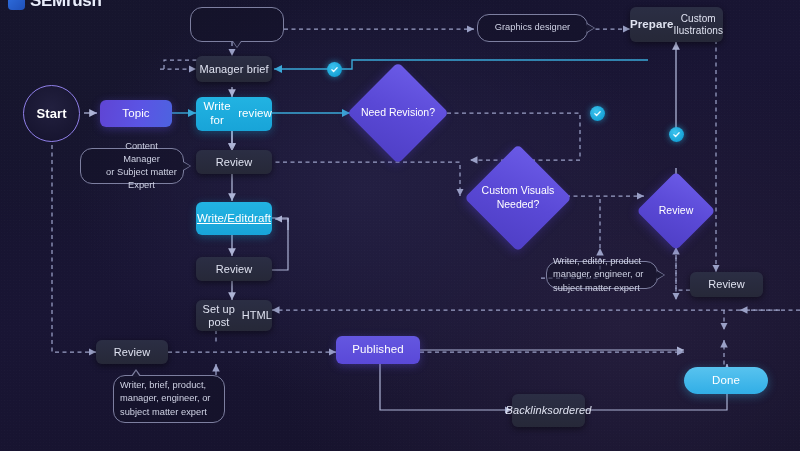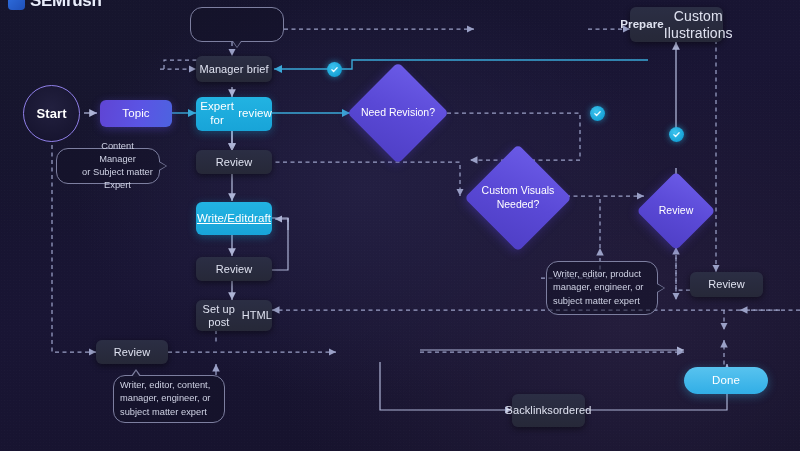--- a/index.html
+++ b/index.html
@@ -200,21 +200,21 @@
     background: linear-gradient(135deg, #2f6fe0 0%, #1e4fb8 100%);
   }
   .logo-text {
     font-size: 17px;
     font-weight: bold;
     color: #e9edfb;
     letter-spacing: -.3px;
   }
   .two-line { flex-direction: row; }
   .bold-line { font-weight: bold; font-size: 11.5px; }
-  .sub-line { font-size: 14px; }
+  .sub-line { font-size: 10px; }
 </style>
 </head>
 <body>
 
 <div id="canvas">
 
   <svg class="edges" xmlns="http://www.w3.org/2000/svg">
     <defs>
       <marker id="arw" markerWidth="7" markerHeight="7" refX="6" refY="3" orient="auto">
         <path d="M0,0 L6,3 L0,6 z" fill="#aeb4d6"></path>
@@ -294,61 +294,65 @@
 
   <div class="logo">
     <div class="logo-mark"></div>
     <div class="logo-text">SEMrush</div>
   </div>
 
   <div class="callout" style="left:190px; top:7px; width:94px; height:35px;">
     <span class="tail tail-down"></span>
   </div>
 
-
-  <div class="callout" style="left:56px; top:148px; width:104px; height:36px;padding-left:25px;">
+  <div class="callout" style="left:477px; top:14px; width:111px; height:28px;">
+    <div>Graphics designer</div>
+    <span class="tail tail-right"></span>
+  </div>
+
+  <div class="callout" style="left:80px; top:148px; width:104px; height:36px;padding-left:25px;">
     <div>
       <div>Content Manager</div>
       <div>or Subject matter Expert</div>
     </div>
     <span class="tail tail-right"></span>
   </div>
 
-  <div class="callout" style="left:546px; top:261px; width:112px; height:54px; text-align:left; justify-content:flex-start;">
+  <div class="callout" style="left:546px; top:261px; width:112px; height:28px; text-align:left; justify-content:flex-start;">
     <div style="text-align:left">
       <div>Writer, editor, product</div>
       <div>manager, engineer, or</div>
       <div>subject matter expert</div>
     </div>
     <span class="tail tail-right"></span>
   </div>
 
   <div class="callout" style="left:113px; top:375px; width:112px; height:48px; text-align:left; justify-content:flex-start;">
     <div style="text-align:left">
-      <div>Writer, editor, content,</div>
+      <div>Writer, brief, product,</div>
       <div>manager, engineer, or</div>
       <div>subject matter expert</div>
     </div>
     <span class="tail tail-up"></span>
   </div>
 
   <div class="node start-node" style="left:23px; top:85px; width:57px; height:57px;">
     <span>Start</span>
   </div>
 
   <div class="node node-purple-grad" style="left:100px; top:100px; width:72px; height:27px;">
     <span>Topic</span>
   </div>
 
   <div class="node node-dark" style="left:196px; top:56px; width:76px; height:26px;">
     <span>Manager brief</span>
   </div>
 
   <div class="node node-cyan two-line" style="left:196px; top:97px; width:76px; height:34px;">
-    <span>Expert for</span>
+    <span>Write for</span>
     <span>review</span>
   </div>
 
   <div class="node node-dark" style="left:196px; top:150px; width:76px; height:24px;">
     <span>Review</span>
   </div>
 
   <div class="node node-cyan two-line" style="left:196px; top:202px; width:76px; height:33px;text-decoration:underline;">
     <span>Write/Edit</span>
     <span>draft</span>
@@ -360,22 +364,25 @@
 
   <div class="node node-dark two-line" style="left:196px; top:300px; width:76px; height:31px;">
     <span>Set up post</span>
     <span>HTML</span>
   </div>
 
   <div class="node node-dark" style="left:96px; top:340px; width:72px; height:24px;">
     <span>Review</span>
   </div>
 
-
-  <div class="node node-dark two-line" style="left:512px; top:394px; width:73px; height:33px;">
+  <div class="node node-purple" style="left:336px; top:336px; width:84px; height:28px;">
+    <span>Published</span>
+  </div>
+
+  <div class="node node-dark two-line" style="left:512px; top:394px; width:73px; height:33px;font-style:italic;">
     <span>Backlinks</span>
     <span>ordered</span>
   </div>
 
   <div class="node node-cyan-light" style="left:684px; top:337px; width:84px; height:27px;margin-top:30px;">
     <span>Done</span>
   </div>
 
   <div class="node node-dark two-line" style="left:630px; top:7px; width:93px; height:35px; justify-content:center;">
     <span class="bold-line">Prepare</span>

